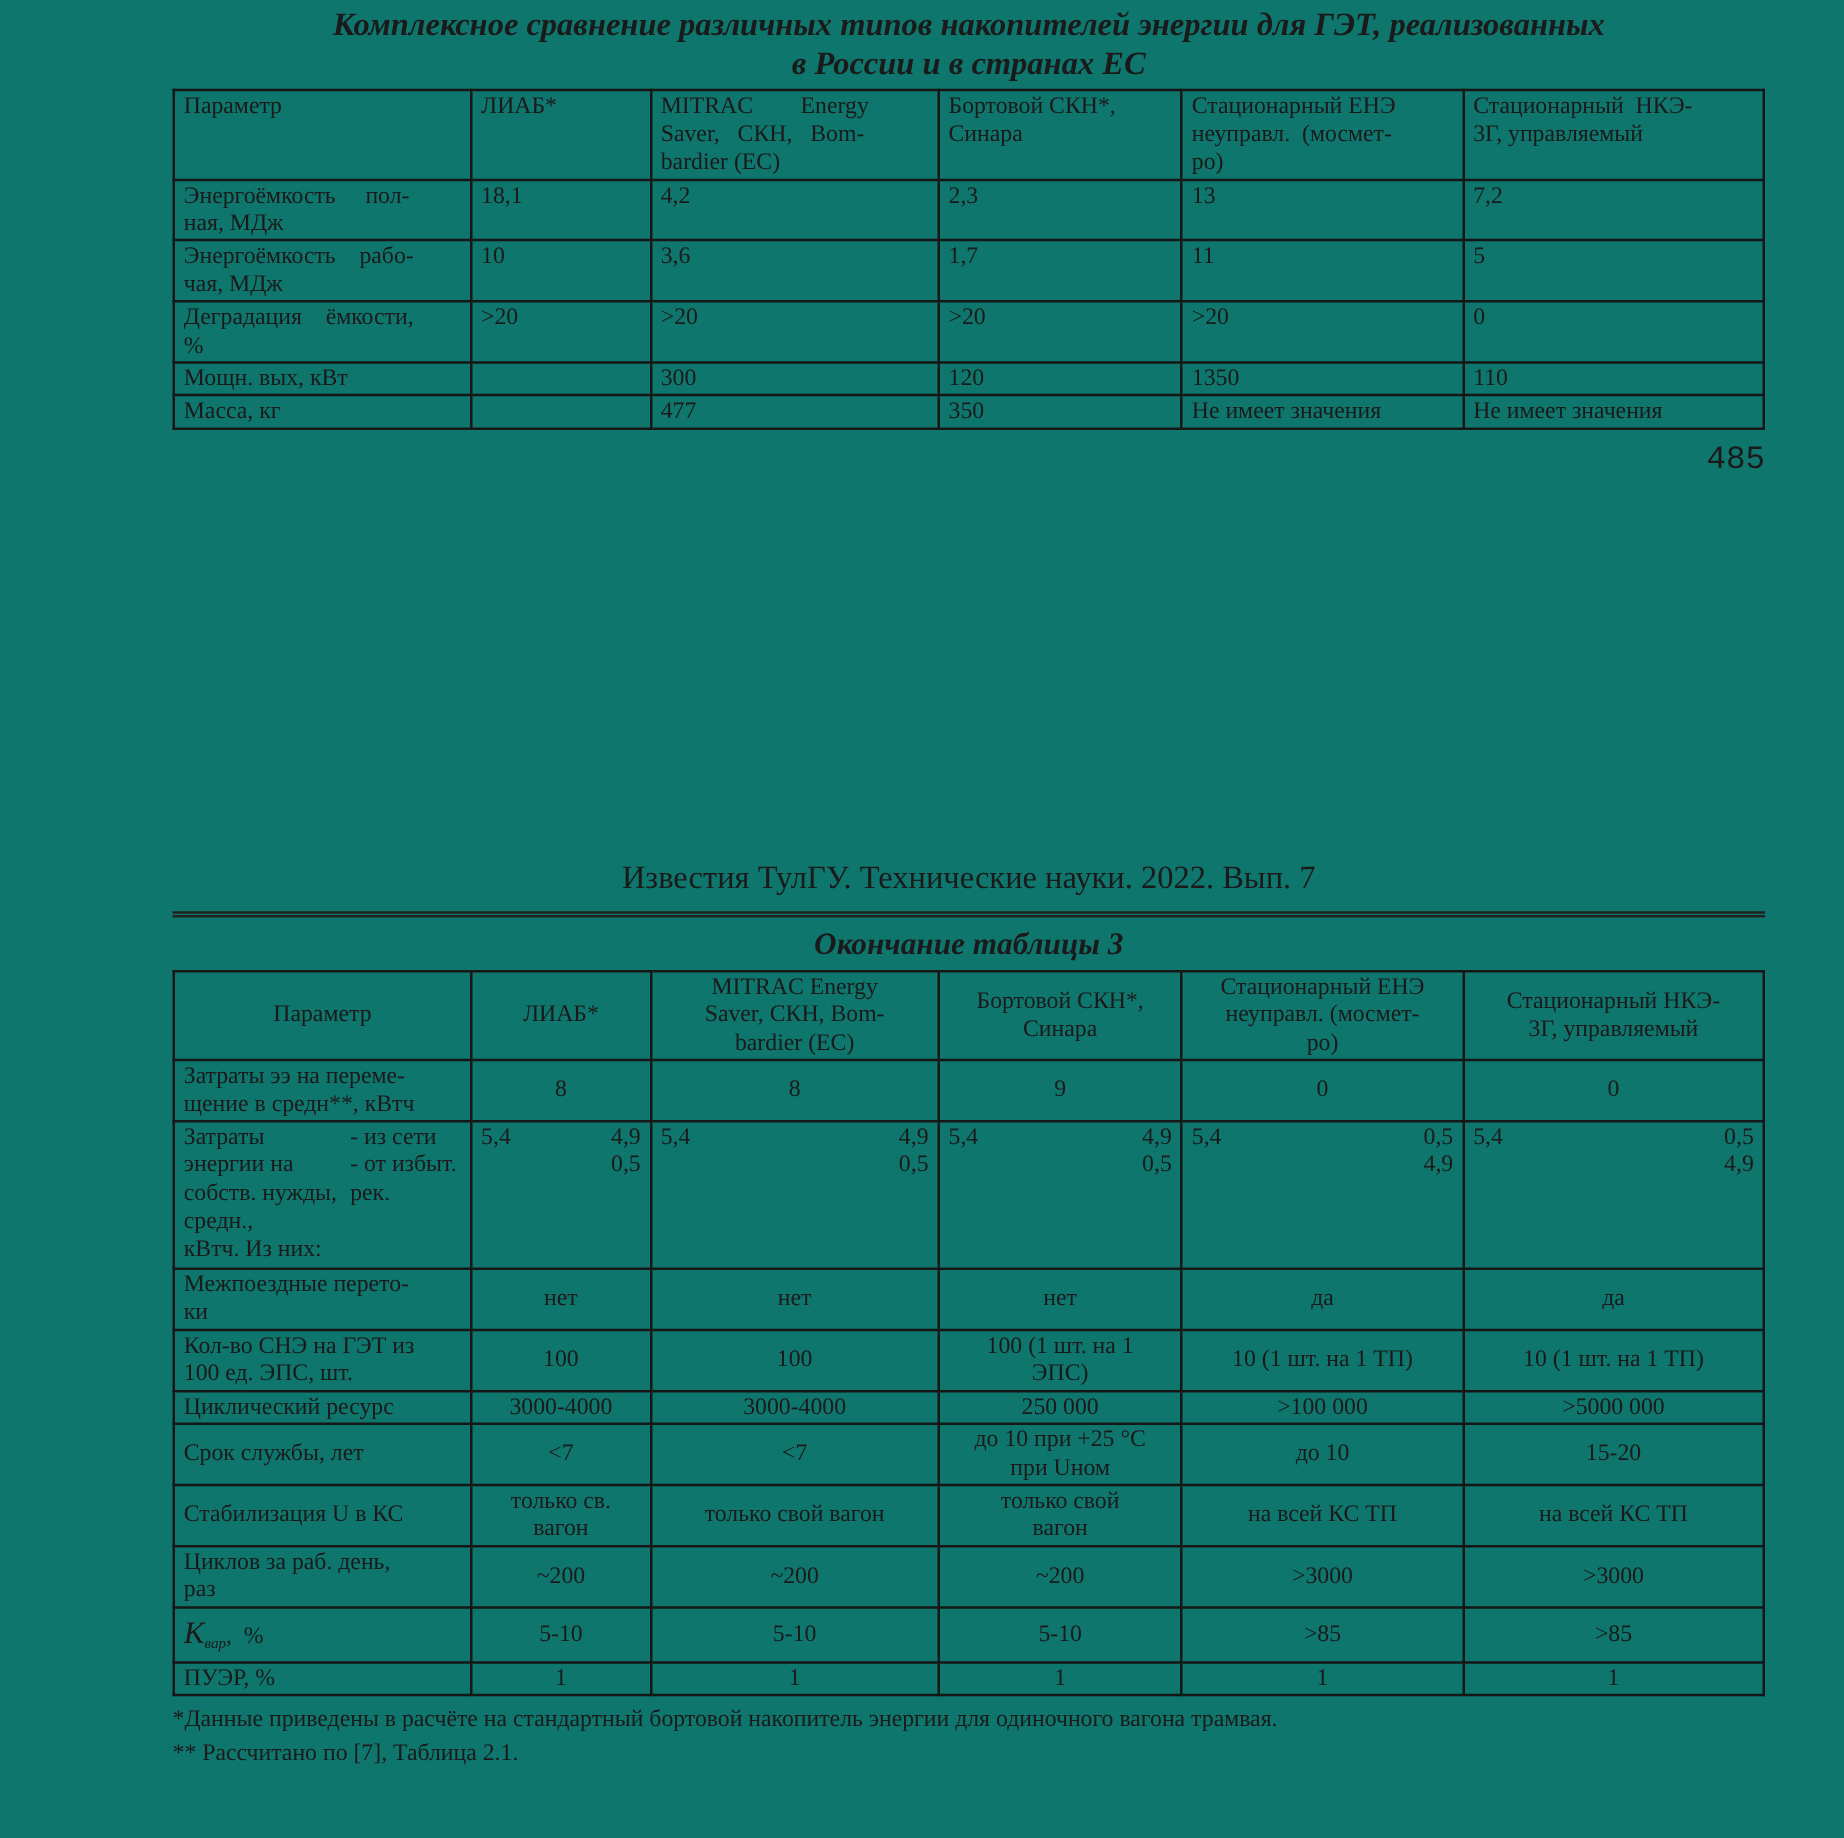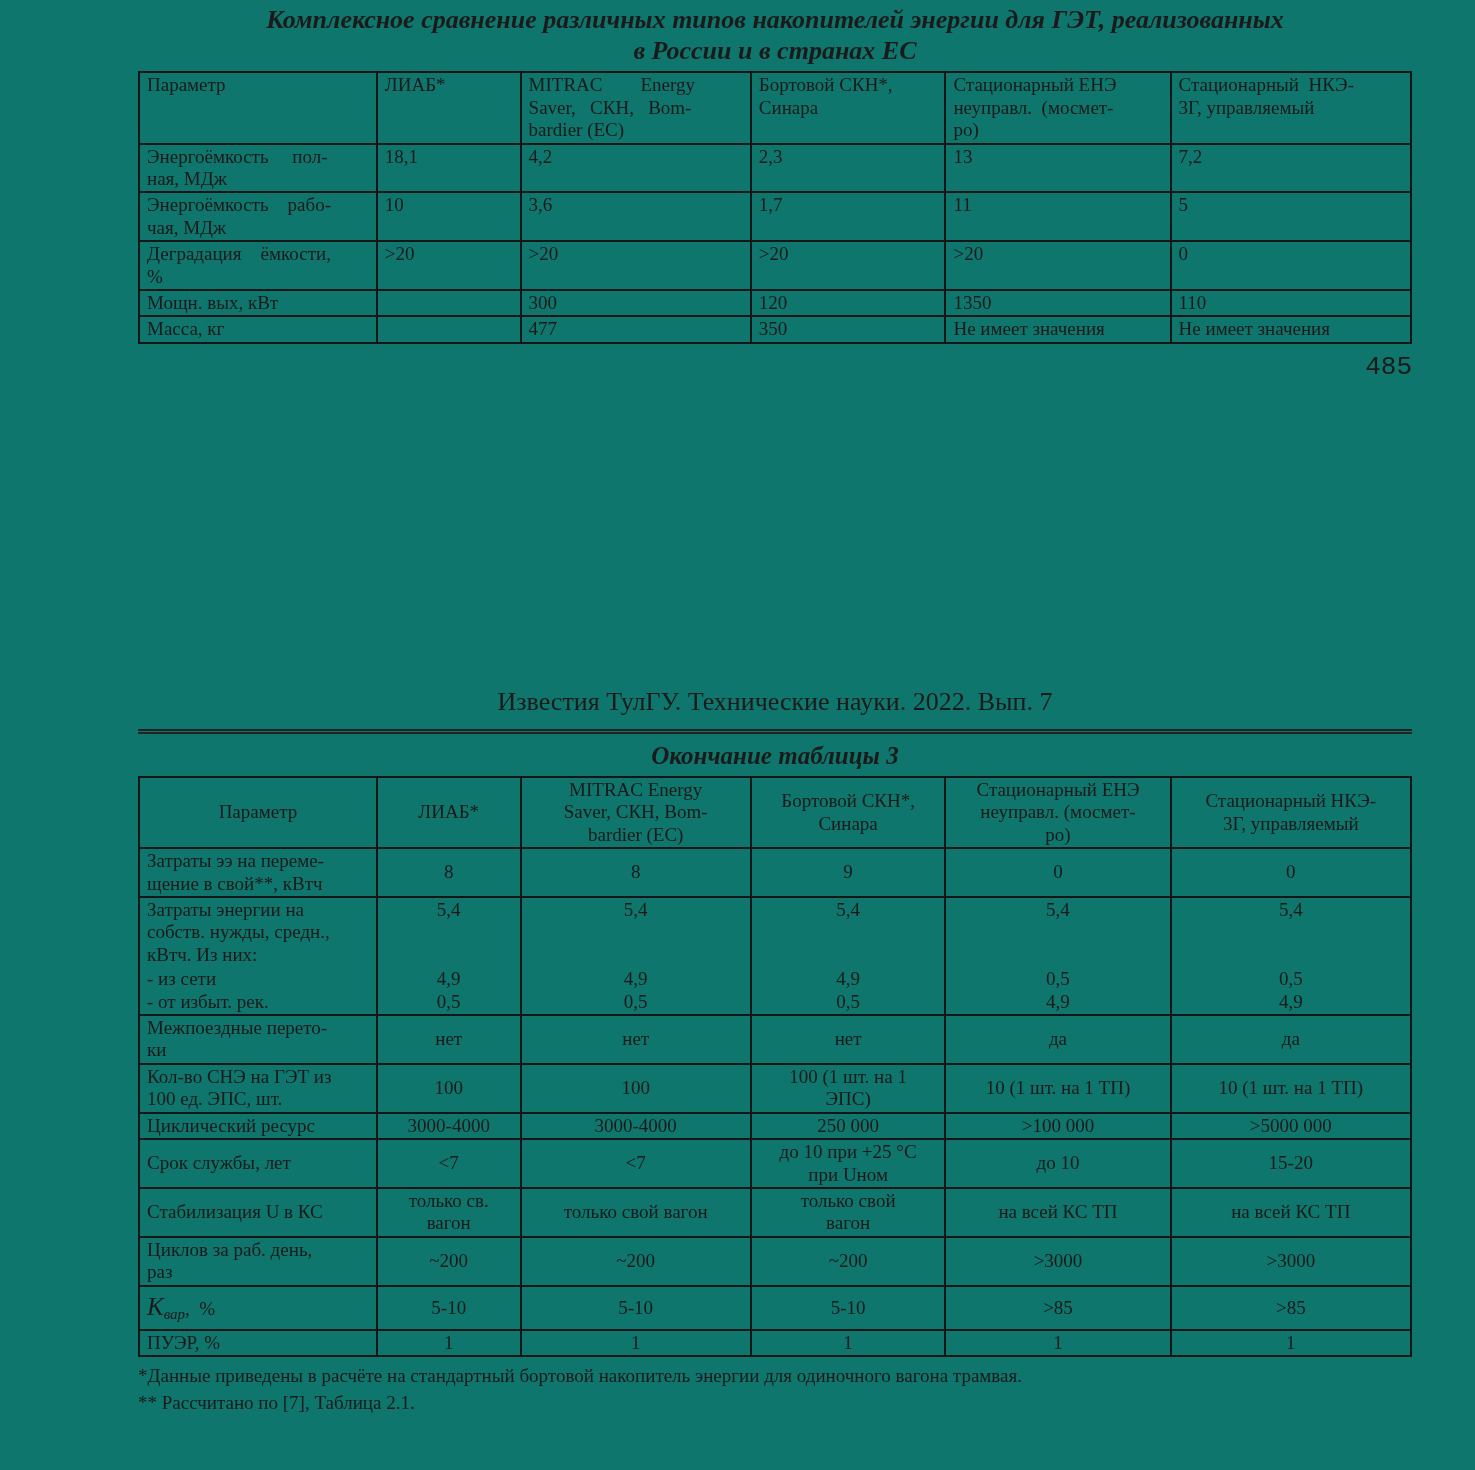--- a/index.html
+++ b/index.html
@@ -34,29 +34,29 @@
     font-weight:normal;
   }
   
   .t1 th, .t1 td { text-align:left; vertical-align:top; }
   
   .t2 th { text-align:center; vertical-align:middle; }
   .t2 td { text-align:center; vertical-align:middle; }
   .t2 td.label-cell { text-align:left; }
 
   .split-wrap {
-    display:flex; flex-direction:column;
+    display:flex; flex-direction:row;
     justify-content:space-between;
     min-height:114px;
   }
   .split-top, .split-bottom { white-space:pre-line; }
 
   .kvar-row td { padding-top:5px; padding-bottom:5px; }
   .kvar-k { font-style:italic; font-size:25px; }
-  .kvar-sub { font-style:italic; font-size:15px; }
+  .kvar-sub { font-style:italic; font-size:12px; }
 
   .page-number { margin-top:8px; text-align:right; font-size:26px;font-family:Liberation Mono, monospace; }
   .spacer { height:304px; }
   .journal-line { text-align:center; font-size:26px; line-height:1.2; }
   .rule { margin-top:12px; border-bottom:5px double #222222; }
   .continuation {
     margin:8px 0 6px 0;
     text-align:center;
     font-weight:bold; font-style:italic; font-size:25px;
   }
@@ -174,21 +174,21 @@
             <th>Стационарный ЕНЭ
 неуправл. (мосмет-
 ро)</th>
             <th>Стационарный НКЭ-
 3Г, управляемый</th>
           </tr>
         </thead>
         <tbody>
           <tr>
             <td class="label-cell">Затраты ээ на переме-
-щение в свой**, кВтч</td>
+щение в средн**, кВтч</td>
             <td>8</td>
             <td>8</td>
             <td>9</td>
             <td>0</td>
             <td>0</td>
           </tr>
           <tr>
             <td class="label-cell"><div class="split-wrap"><div class="split-top">Затраты энергии на
 собств. нужды, средн.,
 кВтч. Из них:</div><div class="split-bottom">- из сети

